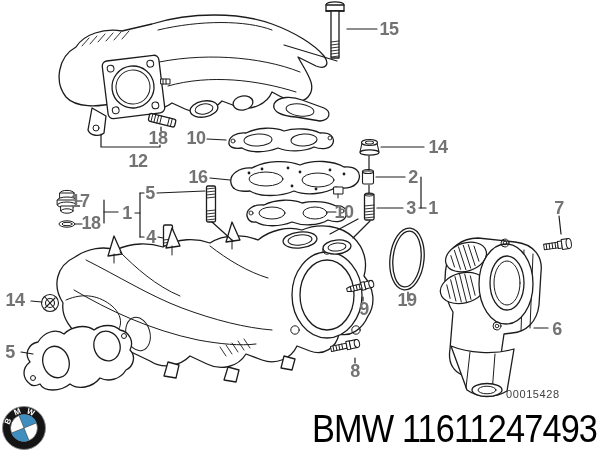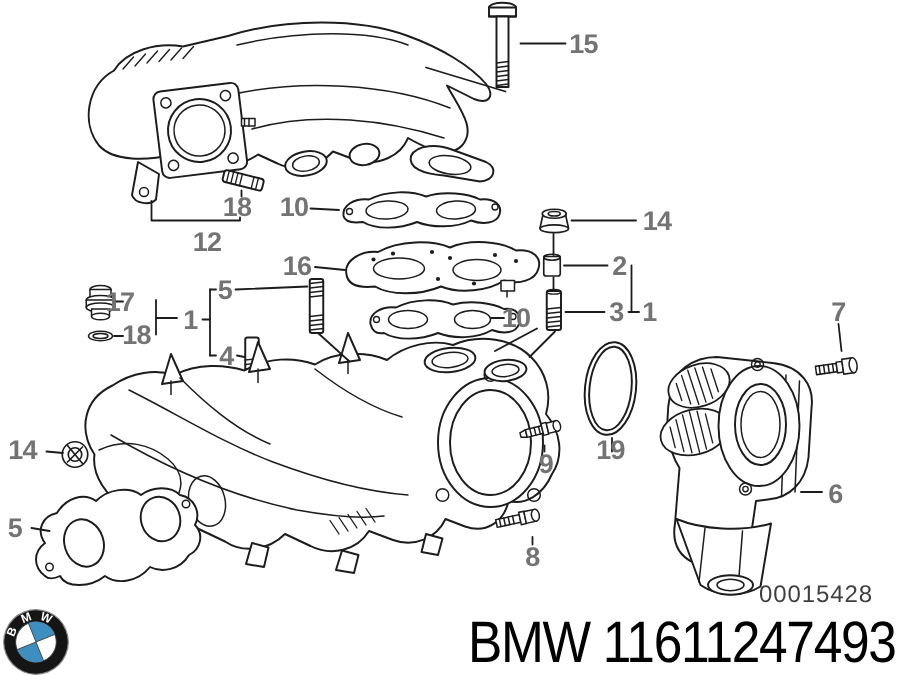--- a/index.html
+++ b/index.html
@@ -1,21 +1,21 @@
 <!DOCTYPE html>
 <html><head>
 <meta charset="utf-8">
 <style>
   html,body{margin:0;padding:0;background:#fff;}
   .stage{position:relative;width:600px;height:450px;background:#ffffff;overflow:hidden;
          font-family:"Liberation Sans",sans-serif;}
   .art{position:absolute;left:0;top:0;}
   .callout{position:absolute;transform:translate(-50%,-50%);font-weight:bold;font-size:18px;
            color:#737373;letter-spacing:-0.5px;white-space:nowrap;line-height:1;}
-  .drawing-number{position:absolute;left:506px;top:388px;font-size:16px;color:#3f3f3f;
+  .drawing-number{position:absolute;left:506px;top:388px;font-size:11px;color:#3f3f3f;
                   letter-spacing:0.6px;}
   .footer-text{position:absolute;left:312px;top:407px;font-size:39px;letter-spacing:-1px;
                color:#000;transform:scaleX(0.88);transform-origin:left top;white-space:nowrap;}
   .bmw-logo{position:absolute;left:1px;top:406px;}
 </style>
 </head>
 <body>
 
 <div class="stage">
 

